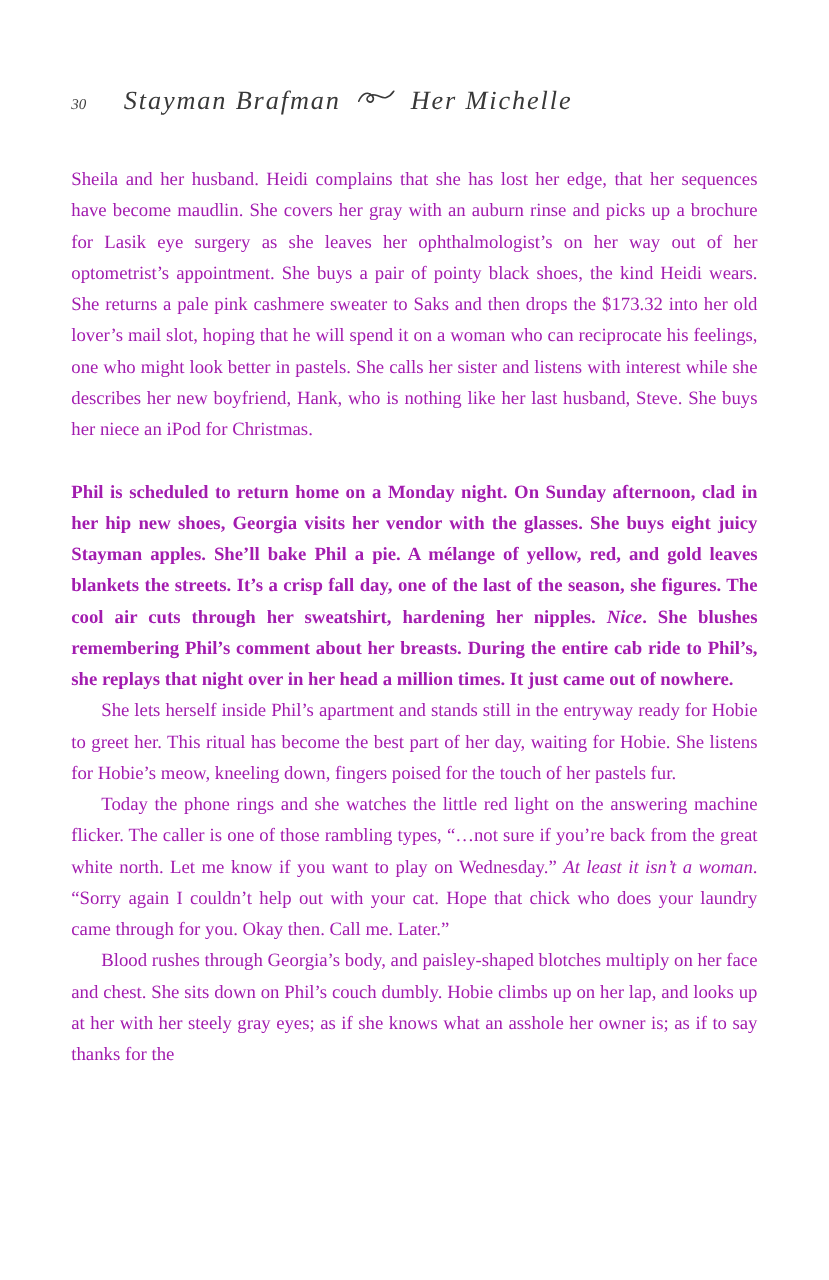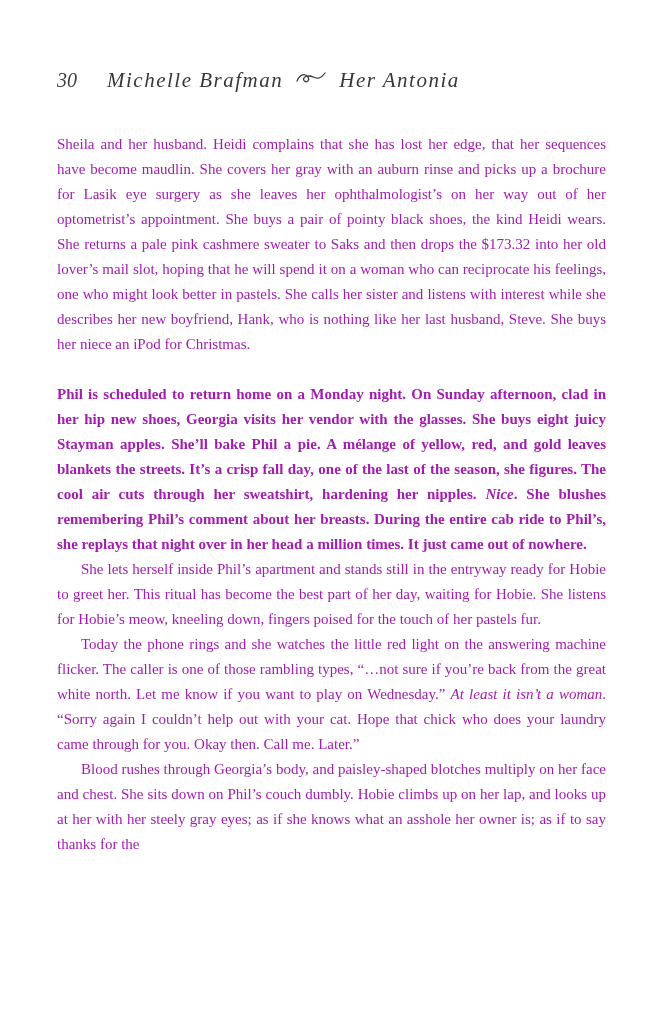--- a/index.html
+++ b/index.html
@@ -20,21 +20,21 @@
     top: 68px;
     left: 57px;
     right: 57px;
     display: flex;
     align-items: baseline;
     font-style: italic;
     color: #3a3a3a;
     white-space: nowrap;
   }
   .page-number {
-    font-size: 20px;
+    font-size: 12px;
     margin-right: 30px;
     color: #404040;
   }
   .header-title {
     font-size: 21px;
     letter-spacing: 1.5px;
     color: #383838;
   }
   .ornament {
     margin: 0 13px;
@@ -60,27 +60,27 @@
   .para.section-break { margin-top: 25px; font-weight: bold; }
   .para i { font-style: italic; }
 </style>
 </head>
 <body>
 
 <div class="page">
 
   <div class="running-header">
     <span class="page-number">30</span>
-    <span class="header-title">Michelle Brafman</span>
+    <span class="header-title">Stayman Brafman</span>
     <span class="ornament">
       <svg width="30" height="14" viewBox="0 0 30 14" aria-hidden="true">
         <path d="M1,10 C4,3 9,2 12,6 C14,9 11,12 8.5,10 C6,8 9,4 14,5 C18,5.8 20,8 23,7 C26,6 28,3.5 29,2" fill="none" stroke="#3a3a3a" stroke-width="1.3" stroke-linecap="round"></path>
       </svg>
     </span>
-    <span class="header-title">Her Antonia</span>
+    <span class="header-title">Her Michelle</span>
   </div>
 
   <div class="page-body">
       <p class="para"><span>Sheila and her husband. Heidi complains that she has lost her edge, that her sequences have become maudlin. She covers her gray with an auburn rinse and picks up a brochure for Lasik eye surgery as she leaves her ophthalmologist’s on her way out of her optometrist’s appointment. She buys a pair of pointy black shoes, the kind Heidi wears. She returns a pale pink cashmere sweater to Saks and then drops the $173.32 into her old lover’s mail slot, hoping that he will spend it on a woman who can reciprocate his feelings, one who might look better in pastels. She calls her sister and listens with interest while she describes her new boyfriend, Hank, who is nothing like her last husband, Steve. She buys her niece an iPod for Christmas.</span></p>
       <p class="para section-break"><span>Phil is scheduled to return home on a Monday night. On Sunday afternoon, clad in her hip new shoes, Georgia visits her vendor with the glasses. She buys eight juicy Stayman apples. She’ll bake Phil a pie. A mélange of yellow, red, and gold leaves blankets the streets. It’s a crisp fall day, one of the last of the season, she figures. The cool air cuts through her sweatshirt, hardening her nipples. </span><i>Nice</i><span>. She blushes remembering Phil’s comment about her breasts. During the entire cab ride to Phil’s, she replays that night over in her head a million times. It just came out of nowhere.</span></p>
       <p class="para indent"><span>She lets herself inside Phil’s apartment and stands still in the entryway ready for Hobie to greet her. This ritual has become the best part of her day, waiting for Hobie. She listens for Hobie’s meow, kneeling down, fingers poised for the touch of her pastels fur.</span></p>
       <p class="para indent"><span>Today the phone rings and she watches the little red light on the answering machine flicker. The caller is one of those rambling types, “…not sure if you’re back from the great white north. Let me know if you want to play on Wednesday.” </span><i>At least it isn’t a woman</i><span>. “Sorry again I couldn’t help out with your cat. Hope that chick who does your laundry came through for you. Okay then. Call me. Later.”</span></p>
       <p class="para indent"><span>Blood rushes through Georgia’s body, and paisley-shaped blotches multiply on her face and chest. She sits down on Phil’s couch dumbly. Hobie climbs up on her lap, and looks up at her with her steely gray eyes; as if she knows what an asshole her owner is; as if to say thanks for the</span></p>
     </div>
 

